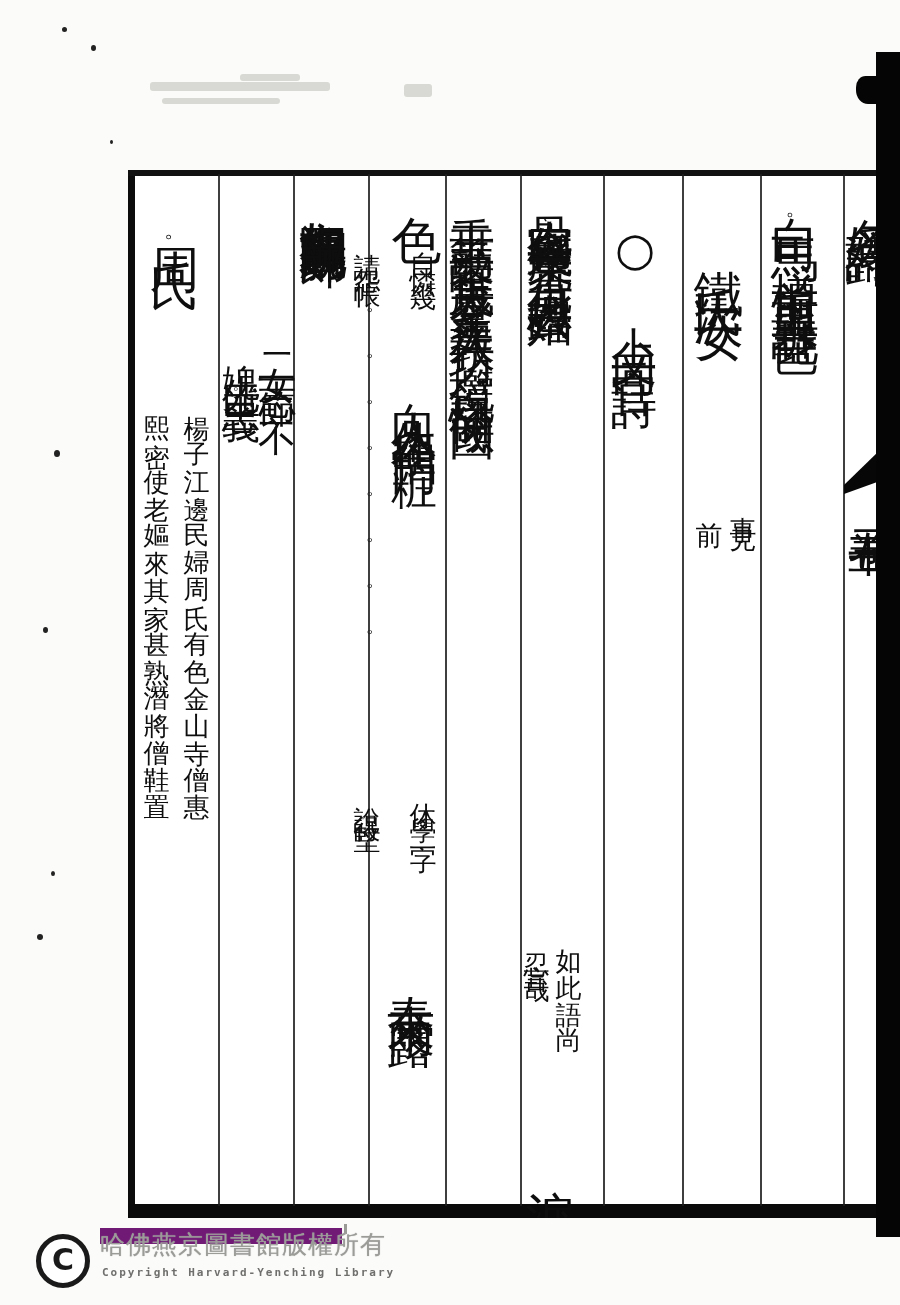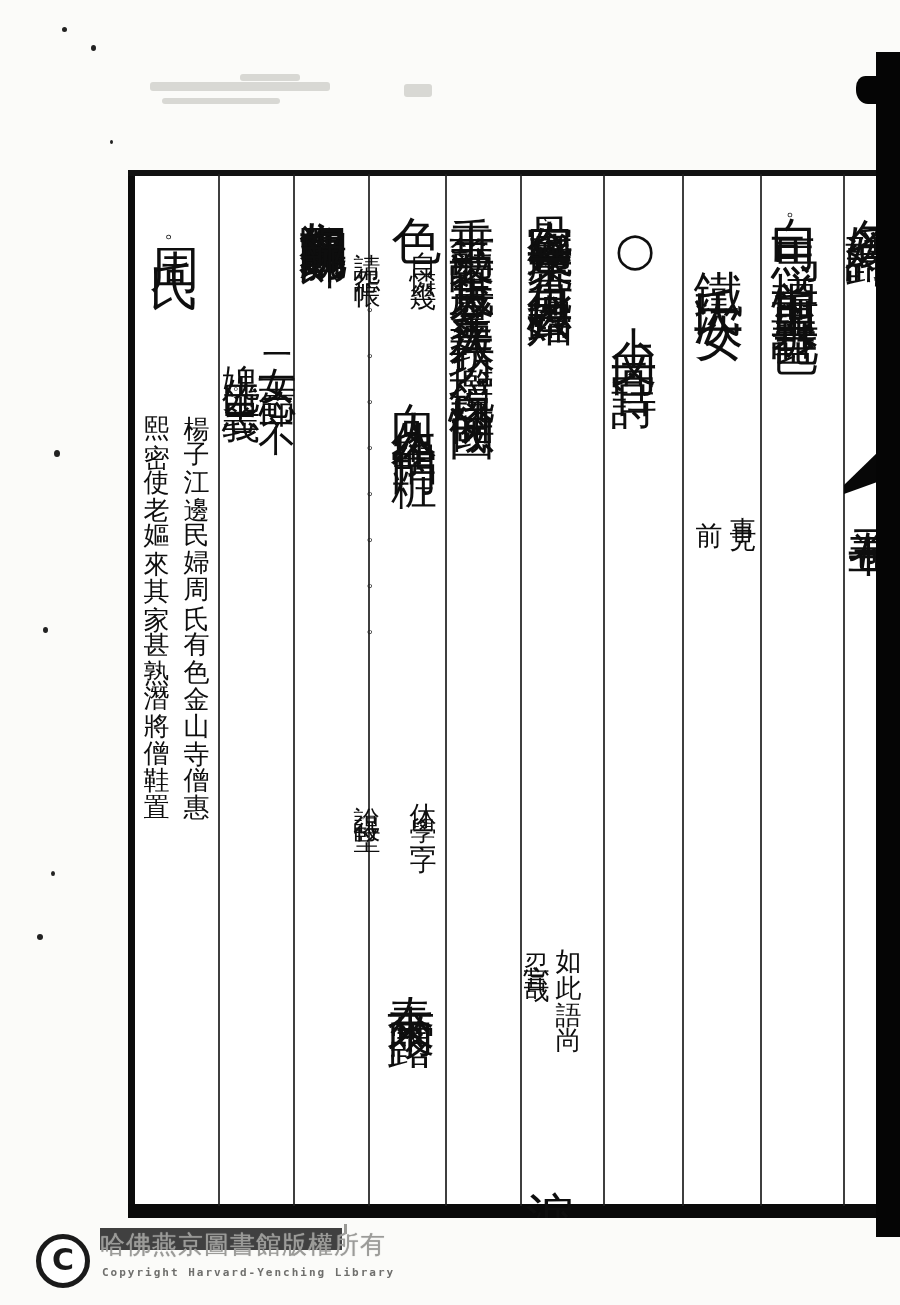--- a/index.html
+++ b/index.html
@@ -23,21 +23,21 @@
   .strip{position:absolute;left:876px;top:52px;width:24px;height:1185px;background:#050505;z-index:3;}
   .strip-blob{position:absolute;left:856px;top:76px;width:24px;height:28px;background:#050505;
               border-radius:40% 0 0 50%;z-index:3;}
   .wedge{position:absolute;width:36px;height:50px;background:#070707;
          clip-path:polygon(100% 0,100% 62%,0 88%,0 70%);}
   
   .stamp{position:absolute;left:28px;top:1228px;z-index:4;}
   .c-ring{position:absolute;left:8px;top:6px;width:44px;height:44px;border:5px solid #1a1a1a;
           border-radius:50%;color:#1a1a1a;font-size:30px;font-weight:bold;
           text-align:center;line-height:42px;background:#fff;}
-  .stamp-cn{position:absolute;left:72px;top:0px;width:242px;height:22px;background:#404040;
+  .stamp-cn{position:absolute;left:72px;top:0px;width:242px;height:16px;background:#701a75;
             color:#9b9b98;font-size:25px;letter-spacing:1px;line-height:34px;white-space:nowrap;
             text-shadow:0 0 1px #aaa;}
   .stamp-en{position:absolute;left:74px;top:38px;color:#6f6f6d;font-size:11px;font-weight:bold;
             letter-spacing:2px;font-family:"DejaVu Sans Mono",monospace;white-space:nowrap;}
   
   .speck{position:absolute;background:#222;border-radius:50%;z-index:2;}
   .smudge{position:absolute;background:#d8d8d4;z-index:0;border-radius:3px;}
   .mark1{position:absolute;left:344px;top:1224px;width:3px;height:10px;background:#9a9a96;z-index:2;}
 </style>
 </head>

